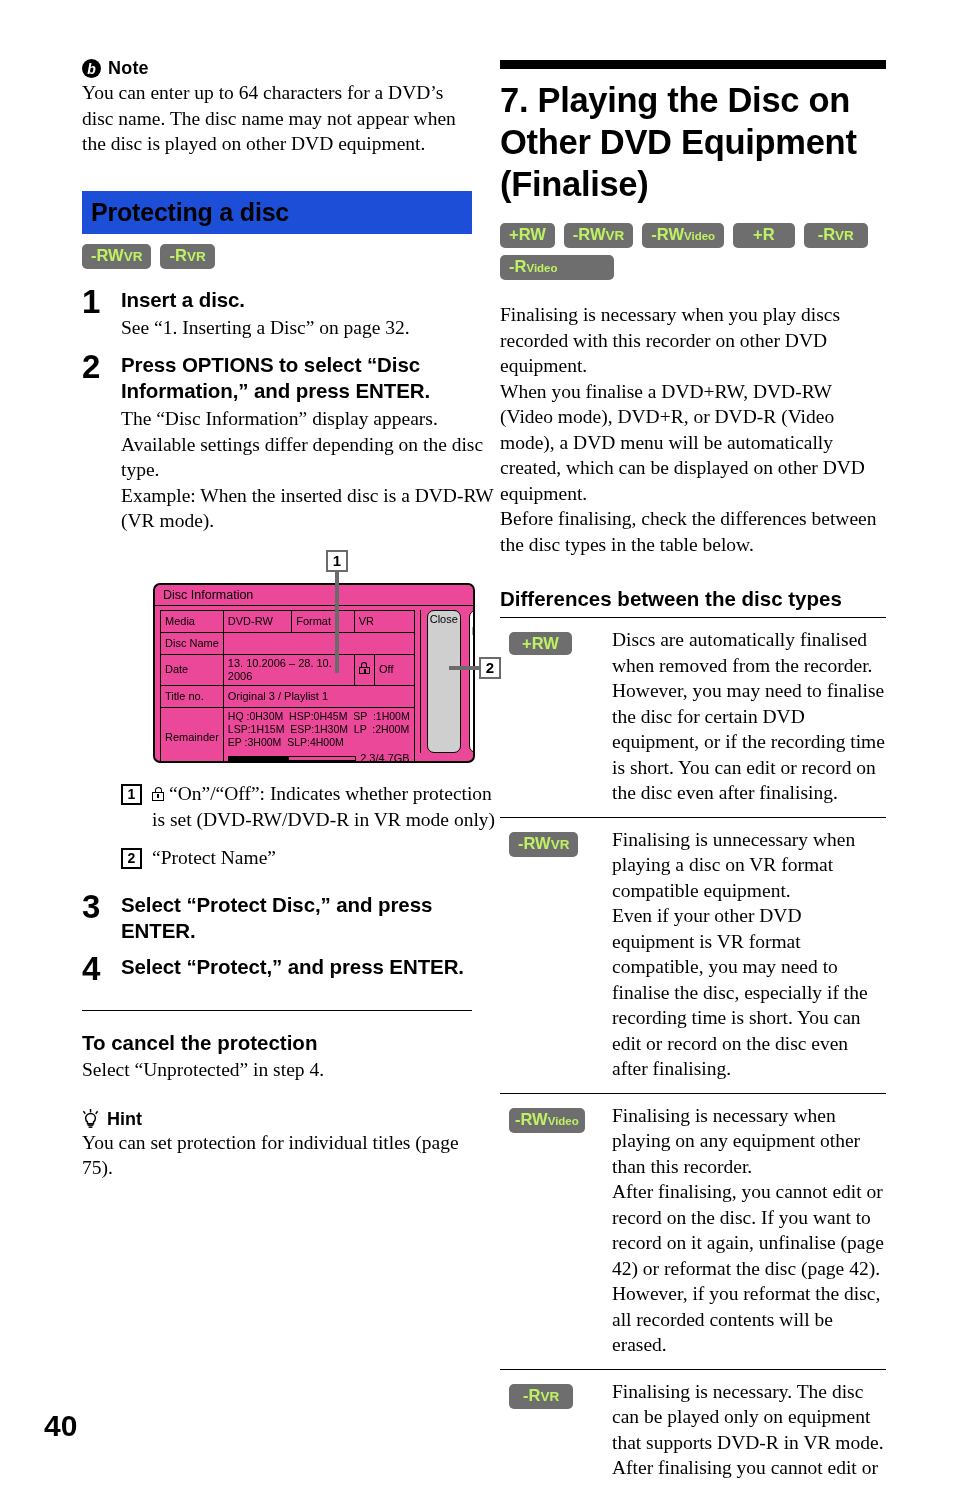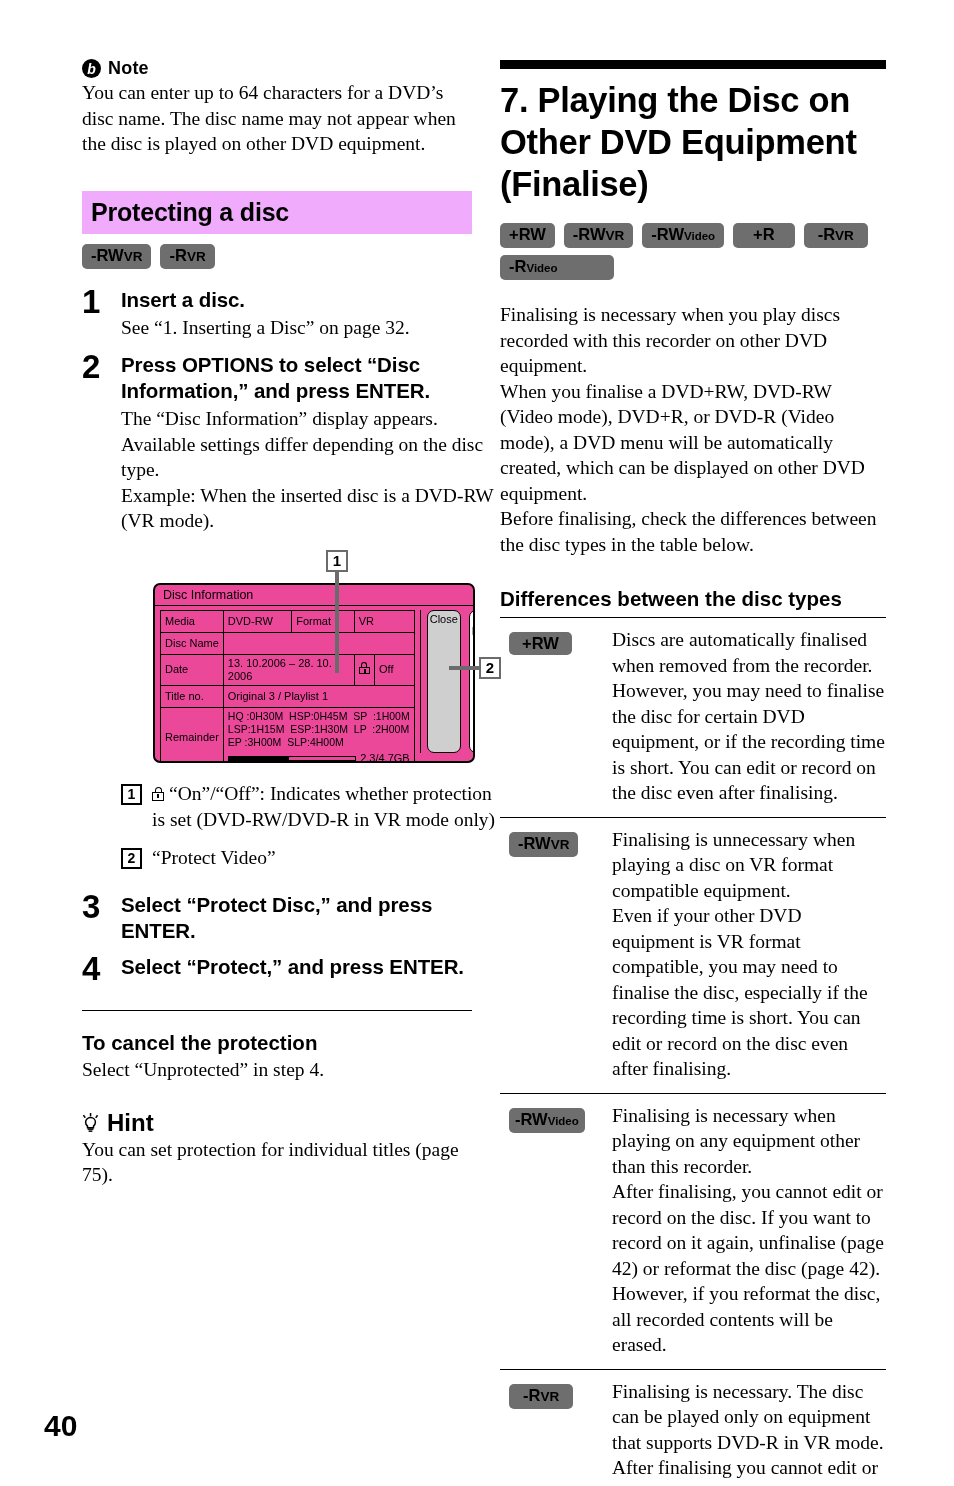--- a/index.html
+++ b/index.html
@@ -64,21 +64,21 @@
   .note-label {
     font-family: "Liberation Sans", sans-serif;
     font-weight: bold;
     font-size: 18px;
     letter-spacing: .2px;
   }
   .note-body { font-size: 19.5px; line-height: 25.5px; }
 
   
   .section-band {
-    background: #f0abfc;
+    background: #1d4ed8;
     height: 43px;
     display: flex;
     align-items: center;
     padding-left: 9px;
     margin-top: 34px;
     box-sizing: border-box;
   }
   .section-band-title {
     font-family: "Liberation Sans", sans-serif;
     font-weight: bold;
@@ -88,21 +88,21 @@
 
   
   .badge-row {
     display: flex;
     flex-wrap: wrap;
     gap: 7px 9px;
     margin-top: 10px;
   }
   .badge {
     background: #6e6e6e;
-    color: #000000;
+    color: #bef264;
     border-radius: 5px;
     font-family: "Liberation Sans", sans-serif;
     font-weight: bold;
     padding: 2px 9px 3px 9px;
     font-size: 16.5px;
     line-height: 18px;
     display: inline-flex;
     align-items: baseline;
     white-space: nowrap;
   }
@@ -351,21 +351,21 @@
     gap: 8px;
     margin-top: 26px;
   }
   .hint-icon {
     width: 17px; height: 20px;
     position: relative;
   }
   .hint-label {
     font-family: "Liberation Sans", sans-serif;
     font-weight: bold;
-    font-size: 24px;
+    font-size: 18px;
   }
 
   
   .black-bar {
     height: 9px;
     background: #000;
     width: 100%;
   }
   .chapter-title {
     font-family: "Liberation Sans", sans-serif;
@@ -538,21 +538,21 @@
               <span class="lock-glyph" style="width:12px;height:14px;">
                 <span class="shackle" style="left:3px;width:6.5px;height:5.5px;"></span>
                 <span class="body" style="top:5px;width:12px;height:9px;"></span>
               </span>
             </span><span>“On”/“Off”: Indicates whether protection is set (DVD-RW/DVD-R in VR mode only)</span>
           </div>
         </div>
 
         <div class="callout-item" style="padding-left:0;margin-top:12px;">
           <div class="callout-marker">2</div>
-          <div class="callout-text">“Protect Video”</div>
+          <div class="callout-text">“Protect Name”</div>
         </div>
       </div>
     </div>
 
     <div class="step" style="margin-top:22px;">
       <div class="step-num">3</div>
       <div class="step-body">
         <div class="step-title">Select “Protect Disc,” and press ENTER.</div>
       </div>
     </div>

